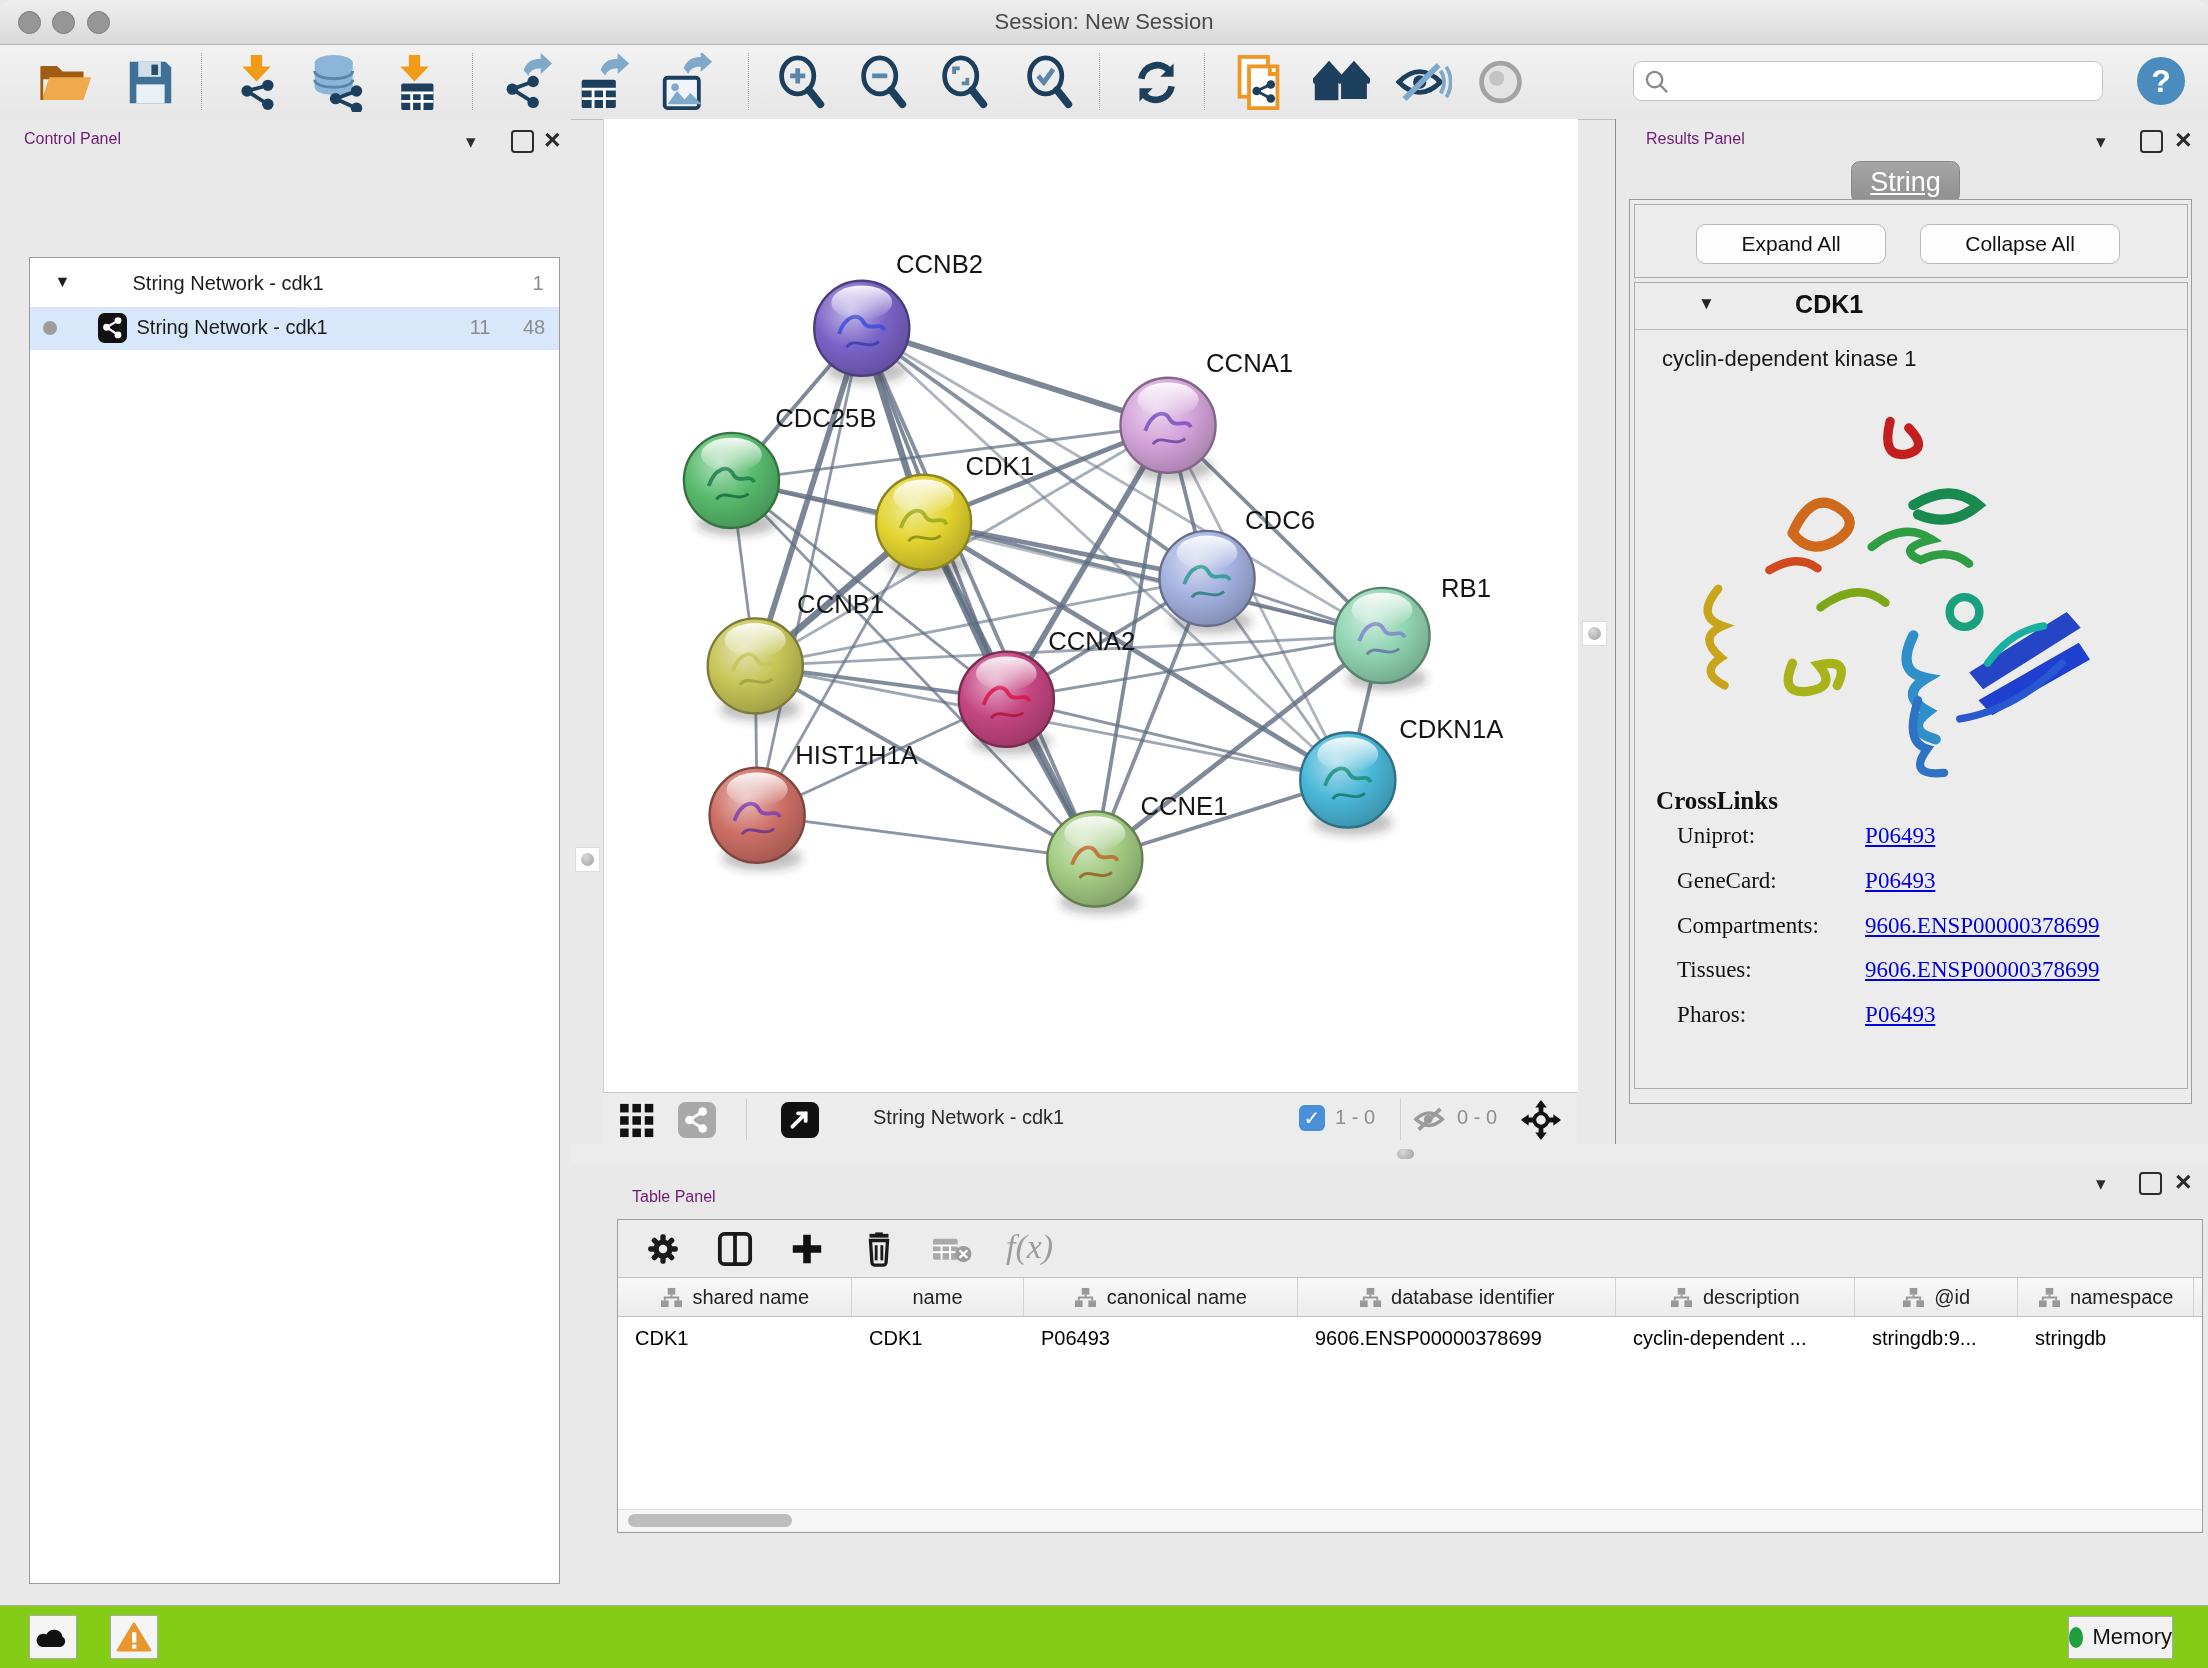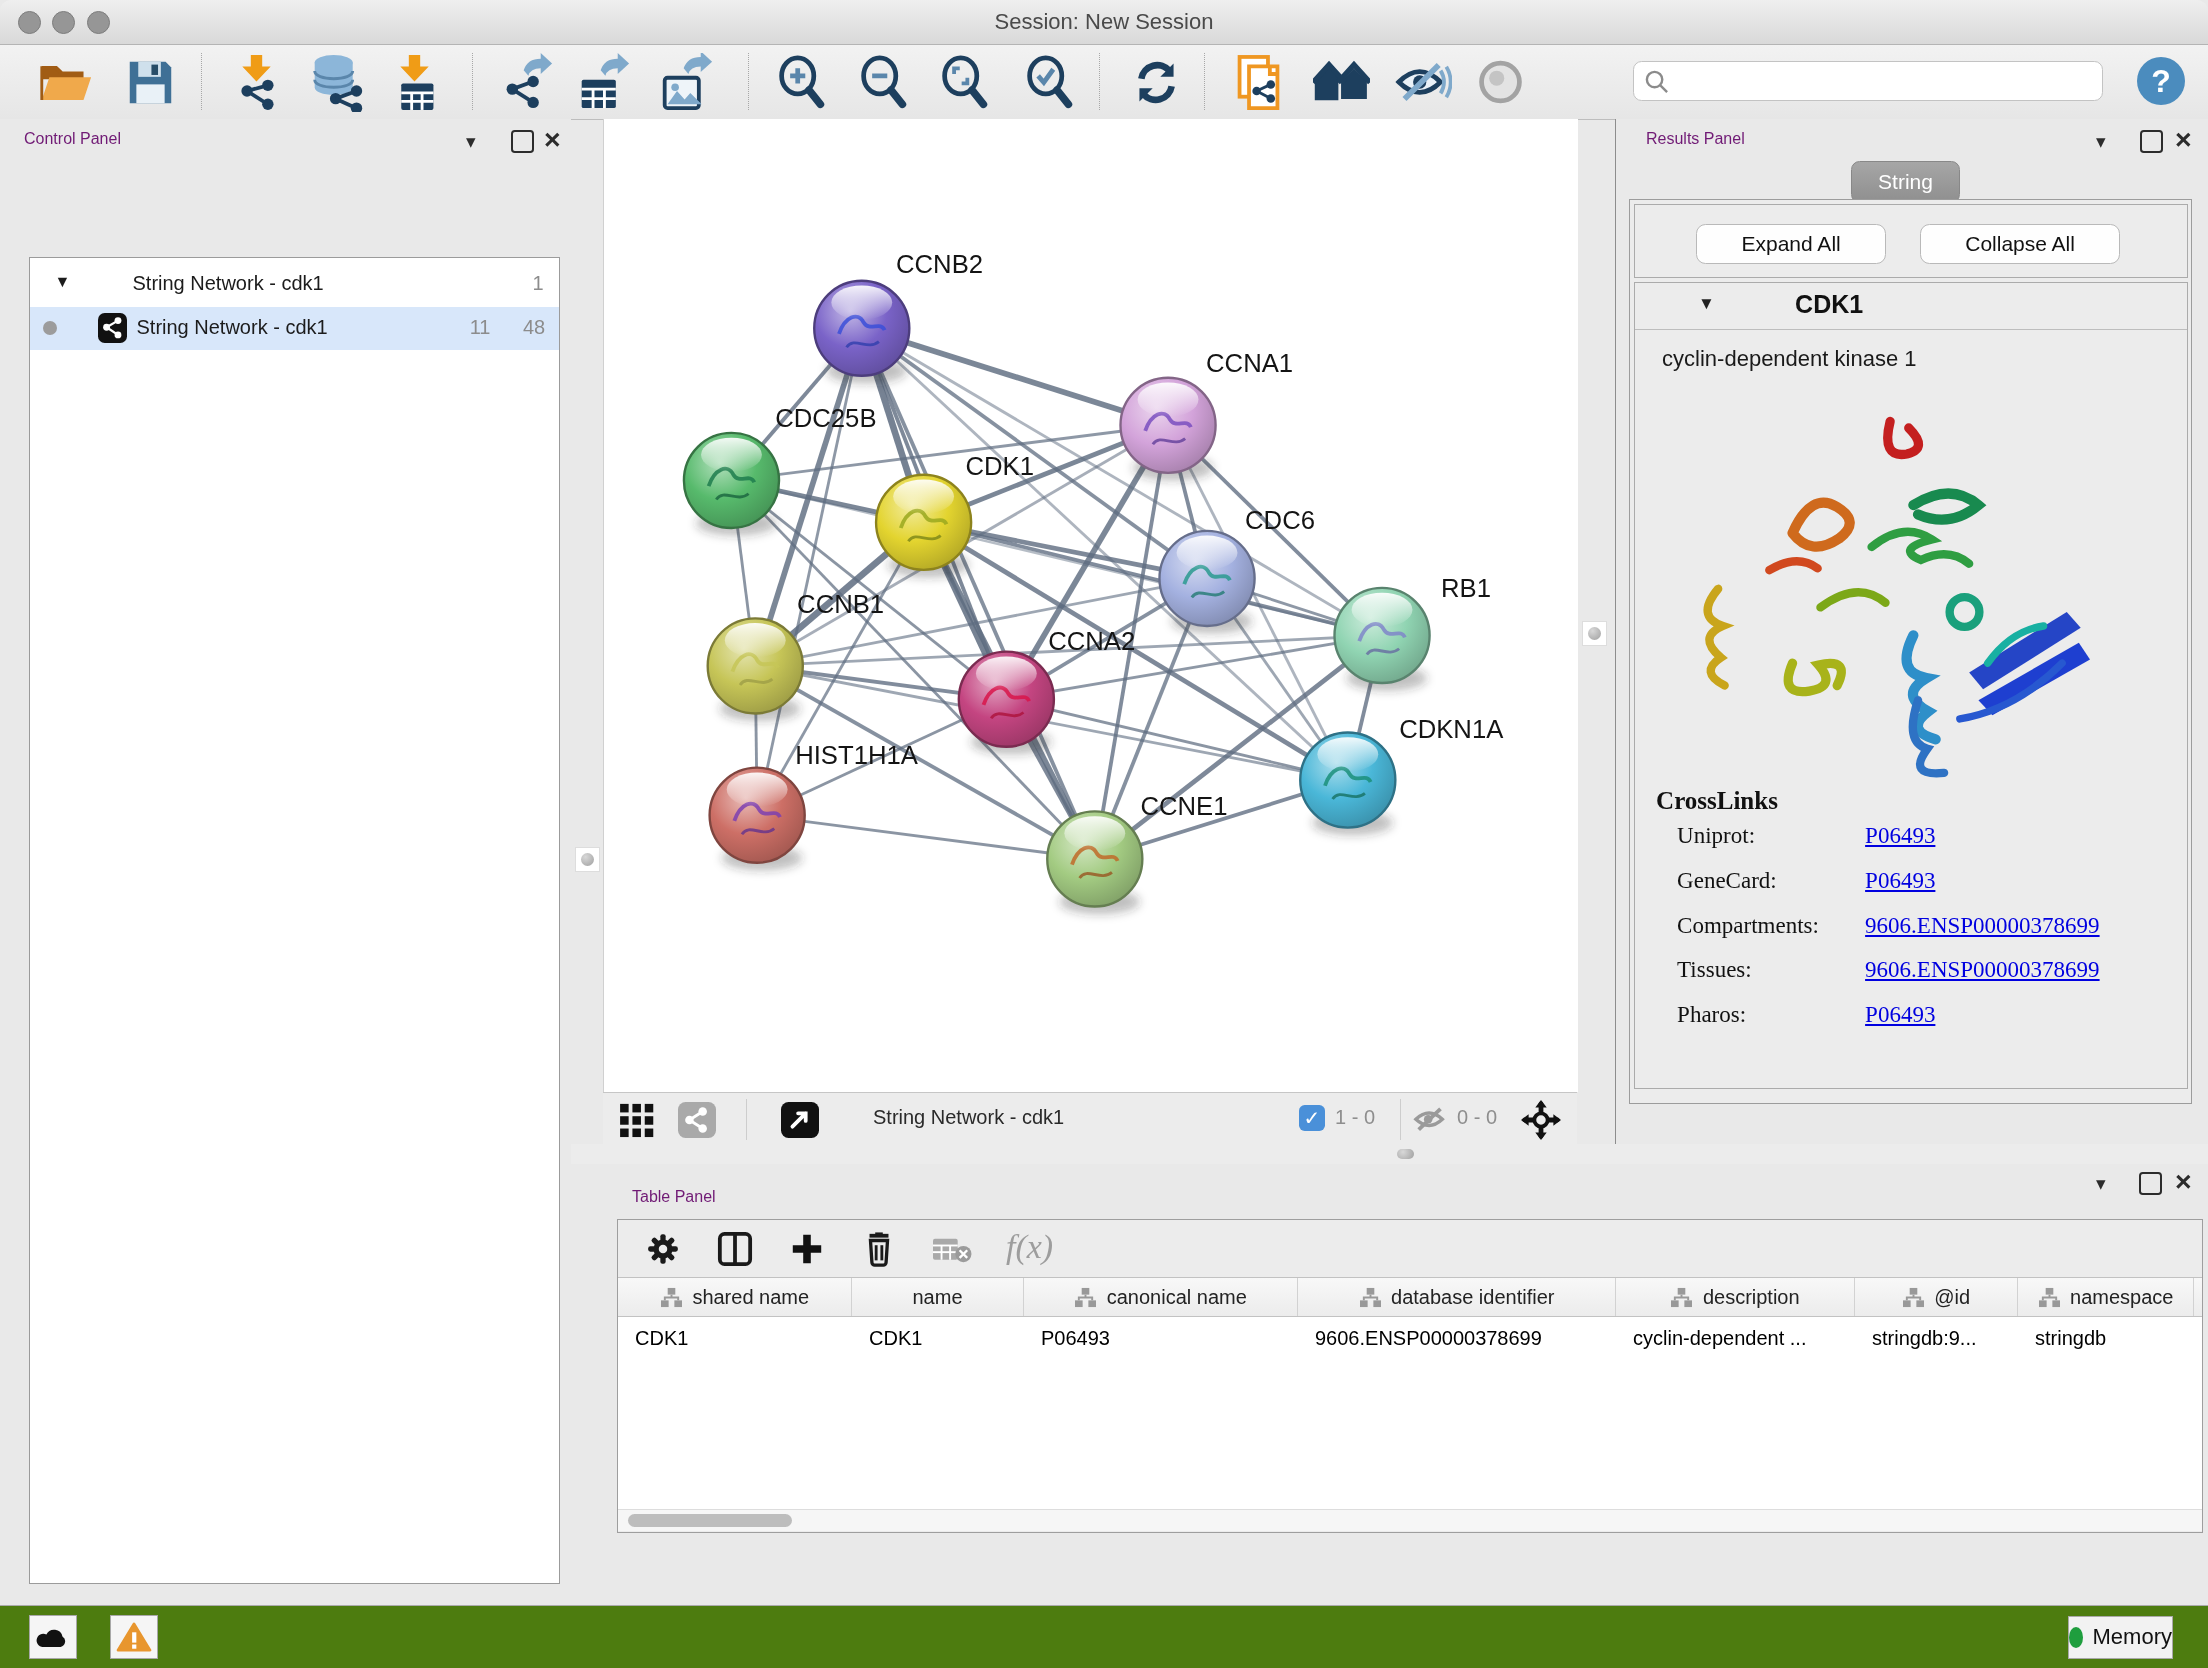--- a/index.html
+++ b/index.html
@@ -43,21 +43,21 @@
   .netbar{position:absolute;left:603px;top:1092px;width:974px;height:52px;background:#ececec;border-top:1px solid #c6c6c6;}
   .netbar .lbl{position:absolute;left:270px;top:13.3px;font-size:20px;color:#2a2a2a;}
   .nb-ic{position:absolute;top:8.6px;}
   .nb-sep{position:absolute;top:5.7px;height:41px;border-left:1px solid #cdcdcd;}
   .nb-cnt{position:absolute;top:13.3px;font-size:20px;color:#8e8e8e;}
   .checkbox{position:absolute;width:26px;height:26px;background:#4a90d9;border-radius:5.7px;color:#fff;font-size:20px;text-align:center;line-height:26px;top:12.4px;}
   .hsplit{position:absolute;left:571px;top:1144px;width:1638px;height:20px;background:#ececec;}
   .hsplit i{position:absolute;left:826px;top:4.8px;width:17px;height:10.5px;border-radius:5.7px;background:radial-gradient(circle at 35% 30%,#d8d8d8,#a0a0a0);}
   
   .results-panel{position:absolute;left:1615px;top:119px;width:593px;height:1025px;background:#e9e9e9;border-left:1.9px solid #8d8d8d;box-sizing:border-box;}
-  .stringtab{position:absolute;left:235px;top:42px;width:107px;height:40px;background:linear-gradient(#a6a6a6,#8f8f8f);border:1px solid #888;border-radius:8.6px;color:#fff;font-size:21px;display:flex;align-items:center;justify-content:center;}
+  .stringtab{position:absolute;left:235px;top:42px;width:107px;height:40px;background:linear-gradient(#a6a6a6,#8f8f8f);border:1px solid #888;border-radius:8.6px;color:#fff;font-size:27px;display:flex;align-items:center;justify-content:center;text-decoration:underline;}
   .resbox{position:absolute;left:13.3px;top:80px;width:563px;height:905px;border:1.9px solid #9c9c9c;background:#ececec;box-sizing:border-box;padding:3.8px;}
   .res-btnrow{border:1px solid #ababab;height:72px;position:relative;background:#ececec;}
   .res-btn{position:absolute;top:19px;height:38px;background:#fefefe;border:1.9px solid #b9b9b9;border-radius:9.5px;font-size:21px;color:#111;display:flex;align-items:center;justify-content:center;}
   .res-body{border:1px solid #ababab;margin-top:3.8px;height:805px;position:relative;background:#ececec;}
   .res-head{height:46px;border-bottom:1px solid #bdbdbd;position:relative;}
   .res-head .nm{position:absolute;left:160px;top:7.6px;font-size:25px;font-weight:bold;color:#111;}
   .res-desc{position:absolute;left:27px;top:63px;font-size:22px;color:#1a1a1a;}
   .xl-head{position:absolute;left:21px;font-family:"Liberation Serif","DejaVu Serif",serif;font-weight:bold;font-size:25px;color:#111;}
   .xl-row{position:absolute;left:42px;width:495px;font-family:"Liberation Serif","DejaVu Serif",serif;font-size:23px;color:#111;}
   .xl-row .v{position:absolute;left:188px;color:#0000e0;text-decoration:underline;}
@@ -67,21 +67,21 @@
   .tp-toolbar{position:relative;height:57px;}
   .tp-ic{position:absolute;top:10.5px;}
   .tp-header{position:absolute;left:0;top:57px;width:100%;height:40px;background:linear-gradient(#f8f8f8,#ececec);border-top:1px solid #c2c2c2;border-bottom:1px solid #c2c2c2;display:flex;box-sizing:border-box;}
   .tp-col{height:100%;box-sizing:border-box;border-right:1px solid #d2d2d2;display:flex;align-items:center;justify-content:center;gap:9.5px;font-size:20px;color:#232323;overflow:hidden;white-space:nowrap;}
   .tp-bodyrow{position:absolute;left:0;top:97px;width:100%;height:42px;background:#fff;display:flex;}
   .tp-cell{box-sizing:border-box;padding-left:17px;font-size:20px;color:#000;display:flex;align-items:center;overflow:hidden;white-space:nowrap;}
   .tp-white{position:absolute;left:0;top:139px;width:100%;height:150px;background:#fff;}
   .tp-scroll{position:absolute;left:0;top:289px;width:100%;height:21px;background:#f6f6f6;border-top:1px solid #ddd;}
   .tp-thumb{position:absolute;left:9.5px;top:3.8px;width:164px;height:13.3px;border-radius:7.6px;background:#bdbdbd;}
   
-  .statusbar{position:absolute;left:0;top:1605px;width:2208px;height:63px;background:#4d7c0f;border-top:1px solid #ababab;}
+  .statusbar{position:absolute;left:0;top:1605px;width:2208px;height:63px;background:#84cc16;border-top:1px solid #ababab;}
   .sb-btn{position:absolute;top:8.6px;width:48px;height:44px;background:#f5f5f5;border:1.9px solid #a8a8a8;display:flex;align-items:center;justify-content:center;box-sizing:border-box;}
   .membtn{position:absolute;left:2068px;top:9.5px;width:105px;height:43px;background:#f2f2f2;border:1.9px solid #a9a9a9;display:flex;align-items:center;justify-content:center;gap:9.5px;font-size:22px;color:#111;box-sizing:border-box;}
   .memdot{width:21px;height:21px;border-radius:50%;background:#1f9e3e;}
   .node-label{font-size:27px;fill:#141414;}
 </style>
 </head>
 <body>
 
 <div class="titlebar">
   <span class="tl-dot" style="left:18px"></span>

